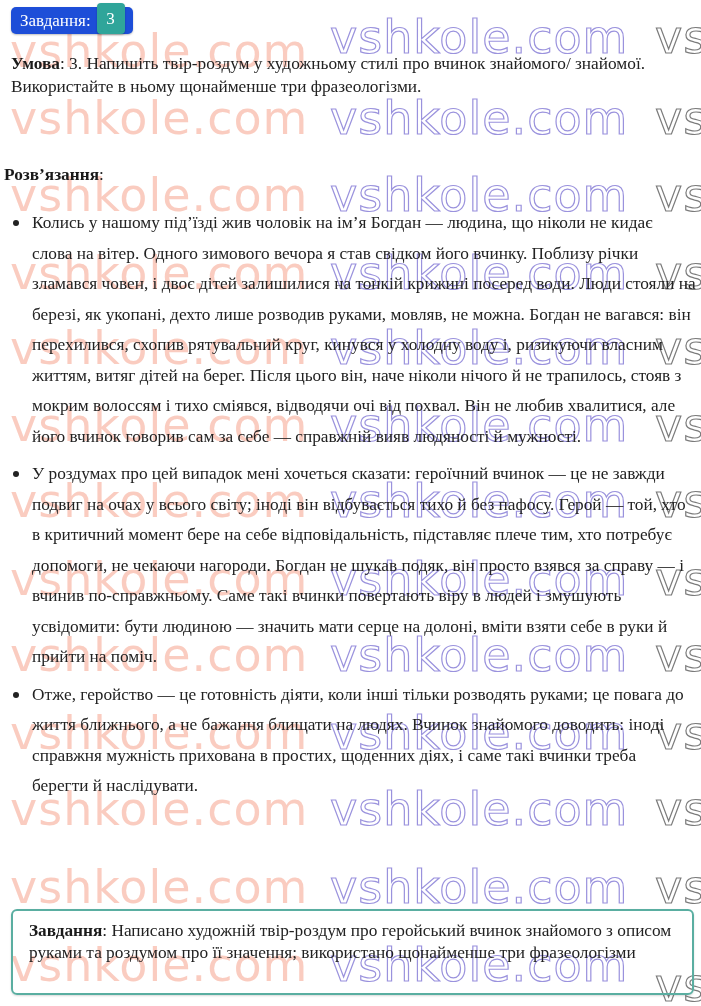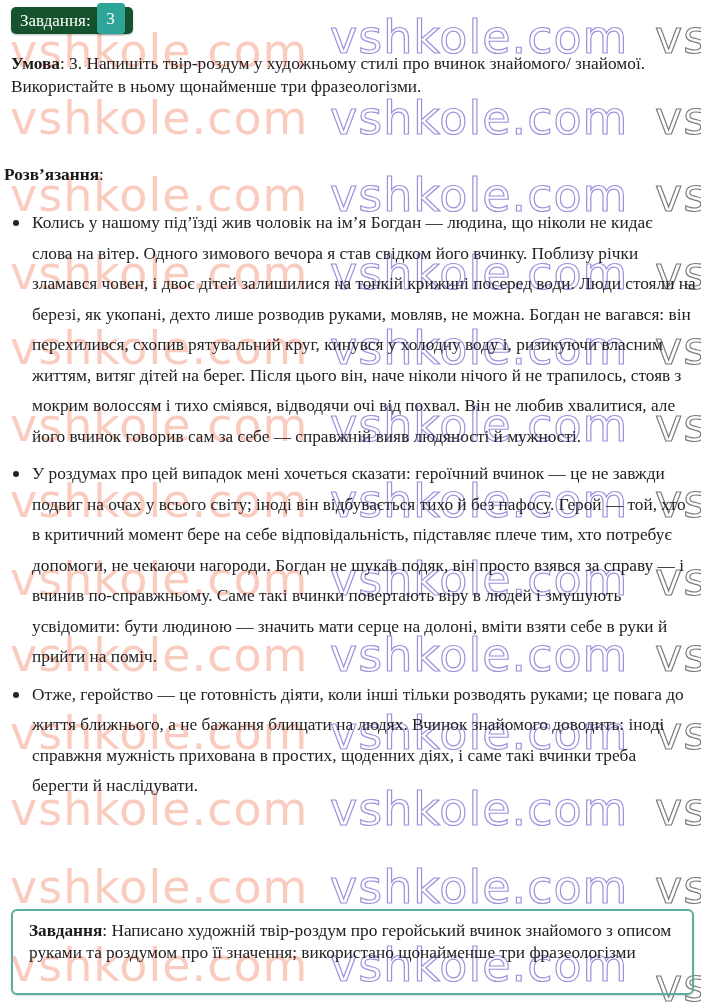--- a/index.html
+++ b/index.html
@@ -5,21 +5,21 @@
   html, body { margin: 0; padding: 0; background: #ffffff; }
   body {
     width: 701px; height: 1006px; position: relative; overflow: hidden;
     font-family: "Liberation Serif", "DejaVu Serif", serif;
     color: #222222;
   }
   .page { position: absolute; left: 0; top: 0; width: 701px; height: 877px; }
   .badge {
     position: absolute; left: 11px; top: 7px; height: 27px;
     display: flex; align-items: flex-end;
-    background: #14532d; border-radius: 5px;
+    background: #1d4ed8; border-radius: 5px;
     box-shadow: 0 1px 2px rgba(0,0,0,0.25);
   }
   .badge-label {
     color: #ffffff; font-size: 17px; padding: 0 6px 0 9px; line-height: 27px;
   }
   .badge-num {
     background: #2fa59a; color: #ffffff; font-size: 17px;
     height: 31px; margin-top: -4px; margin-bottom: 0;
     width: 28px; border-radius: 4px;
     display: flex; align-items: center; justify-content: center;

